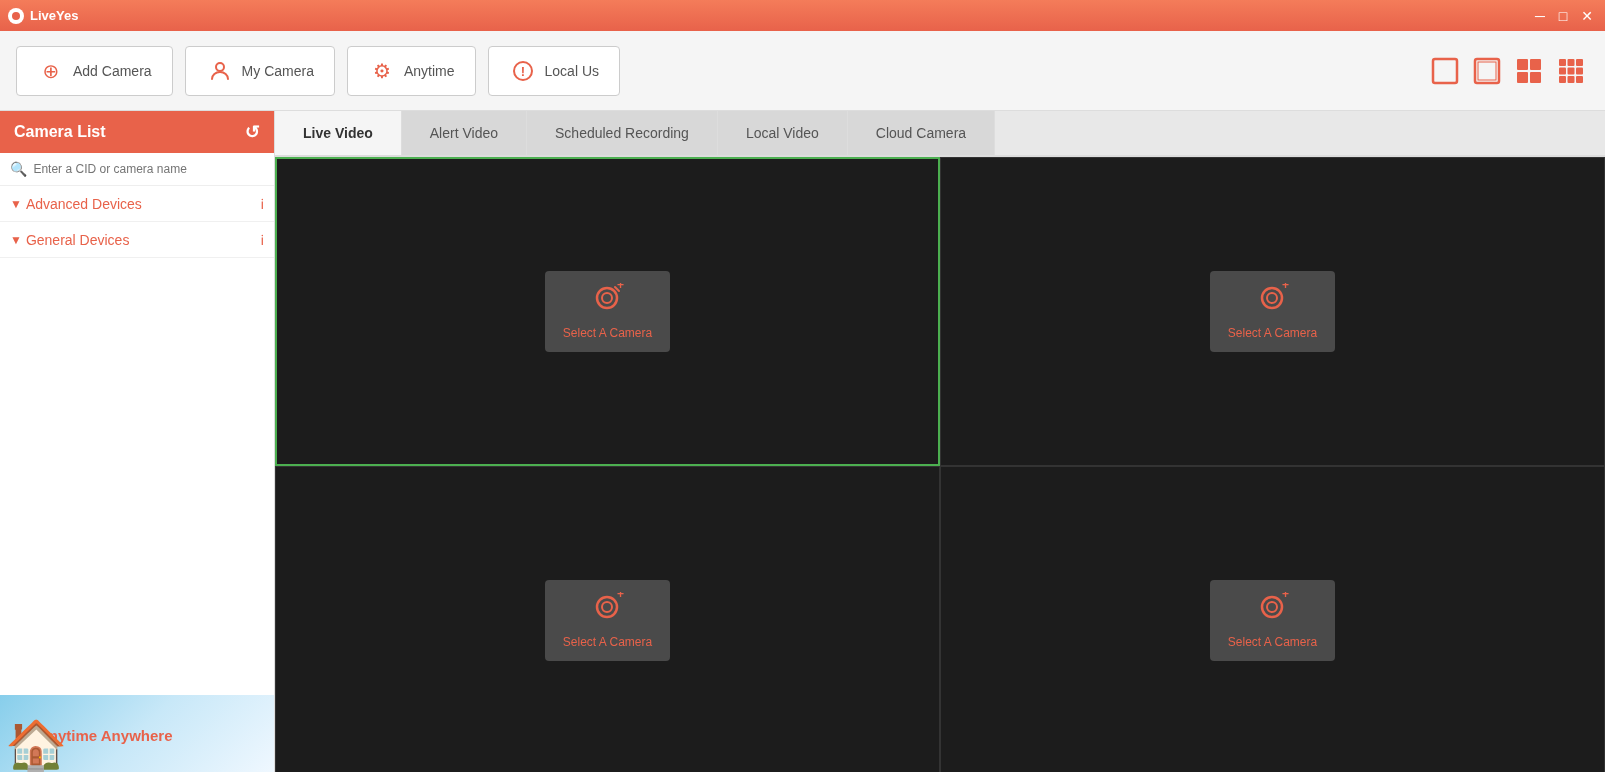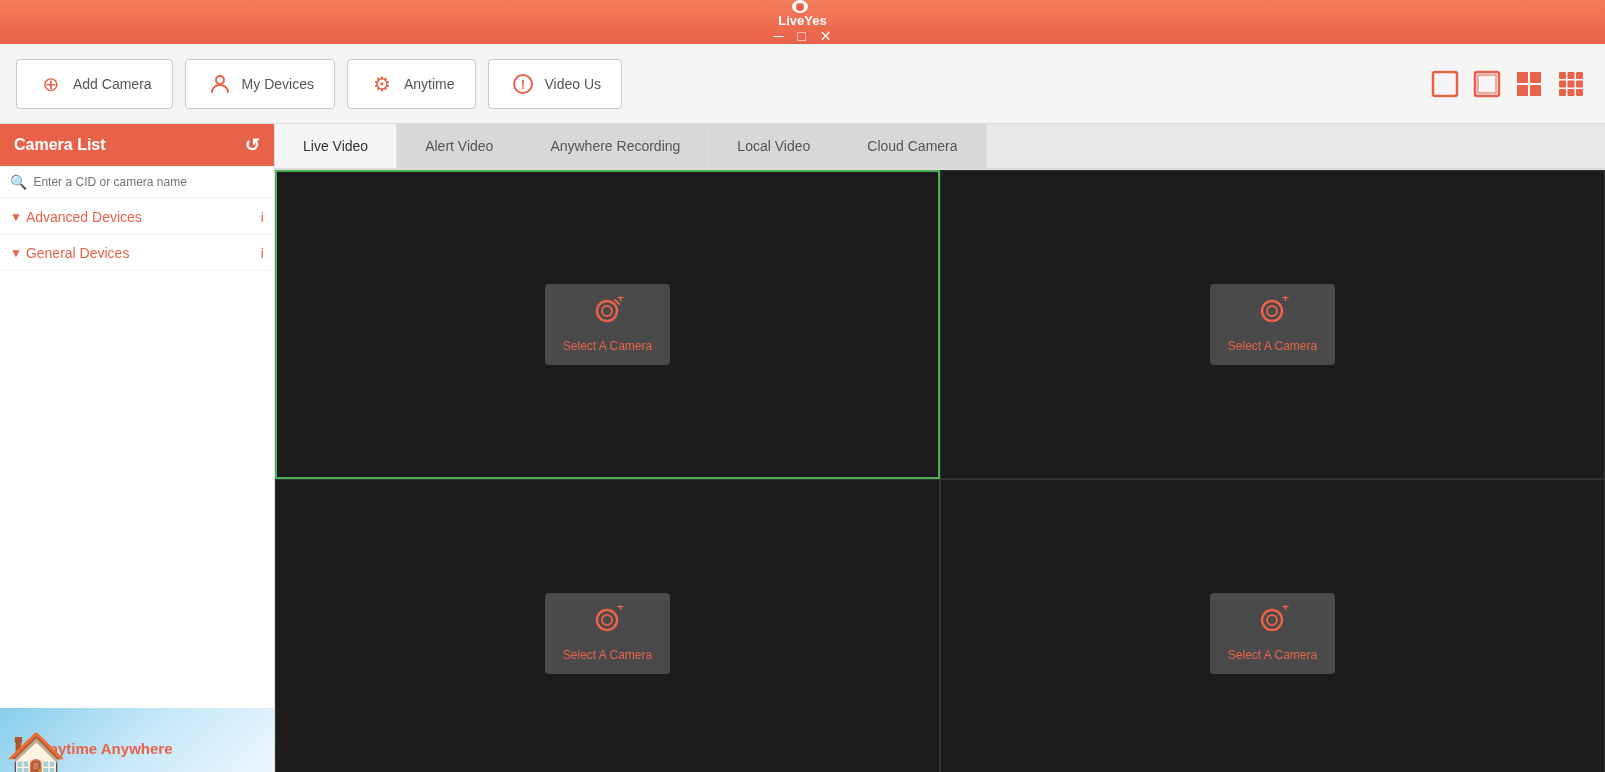--- a/index.html
+++ b/index.html
@@ -1,26 +1,25 @@
 <!DOCTYPE html>
 <html><head>
   <meta charset="utf-8">
   <style>
     * { margin: 0; padding: 0; box-sizing: border-box; }
     body { width: 1605px; height: 772px; font-family: Arial, sans-serif; overflow: hidden; background: #e8e8e8; }
 
     
     #title-bar {
-      height: 44px;
+      height: 31px;
       background: linear-gradient(to bottom, #f47c5a, #e8624a);
       display: flex;
       align-items: center;
       padding: 0 8px;
       user-select: none;
-      flex-direction: column;
     }
     #title-bar .app-icon {
       width: 16px; height: 16px;
       background: #fff;
       border-radius: 50%;
       margin-right: 6px;
       display: flex; align-items: center; justify-content: center;
     }
     #title-bar .app-title {
       color: white;
@@ -186,21 +185,21 @@
       padding: 14px 28px;
       font-size: 14px;
       color: #555;
       cursor: pointer;
       border-right: 1px solid #ddd;
       background: #d8d8d8;
     }
     .tab.active {
       background: #f5f5f5;
       color: #333;
-      font-weight: 400;
+      font-weight: 700;
     }
 
     
     #video-grid {
       flex: 1;
       display: grid;
       grid-template-columns: 1fr 1fr;
       grid-template-rows: 1fr 1fr;
       background: #1a1a1a;
     }
@@ -279,34 +278,34 @@
     <span class="btn-icon">⊕</span>
     <span>Add Camera</span>
   </button>
   <button class="toolbar-btn">
     <span class="btn-icon">
       <svg width="24" height="24" viewBox="0 0 24 24" fill="none">
         <circle cx="12" cy="8" r="4" stroke="#e8624a" stroke-width="2"></circle>
         <path d="M4 20c0-4 3.6-7 8-7s8 3 8 7" stroke="#e8624a" stroke-width="2" stroke-linecap="round"></path>
       </svg>
     </span>
-    <span>My Devices</span>
+    <span>My Camera</span>
   </button>
   <button class="toolbar-btn">
     <span class="btn-icon">⚙</span>
     <span>Anytime</span>
   </button>
   <button class="toolbar-btn">
     <span class="btn-icon">
       <svg width="24" height="24" viewBox="0 0 24 24" fill="none">
         <circle cx="12" cy="12" r="9" stroke="#e8624a" stroke-width="2"></circle>
         <text x="12" y="17" text-anchor="middle" fill="#e8624a" font-size="13" font-weight="bold">!</text>
       </svg>
     </span>
-    <span>Video Us</span>
+    <span>Local Us</span>
   </button>
   <div class="toolbar-spacer"></div>
   <div class="view-icons">
 
     <button class="view-icon-btn">
       <svg viewBox="0 0 28 28" fill="none">
         <rect x="2" y="2" width="24" height="24" rx="2" stroke="#e8624a" stroke-width="2.5"></rect>
       </svg>
     </button>
 
@@ -371,21 +370,21 @@
       <span class="house-icon">🏠</span>
       <span class="sidebar-bottom-text">Anytime Anywhere</span>
     </div>
   </div>
 
   <div id="content">
 
     <div id="tabs">
       <div class="tab active">Live Video</div>
       <div class="tab">Alert Video</div>
-      <div class="tab">Anywhere Recording</div>
+      <div class="tab">Scheduled Recording</div>
       <div class="tab">Local Video</div>
       <div class="tab">Cloud Camera</div>
     </div>
 
     <div id="video-grid">
       <div class="video-cell active-cell">
         <button class="select-camera-btn">
           <span class="cam-icon">
             <svg width="36" height="30" viewBox="0 0 36 30" fill="none">
               <circle cx="18" cy="15" r="10" stroke="#e8624a" stroke-width="2.5"></circle>

